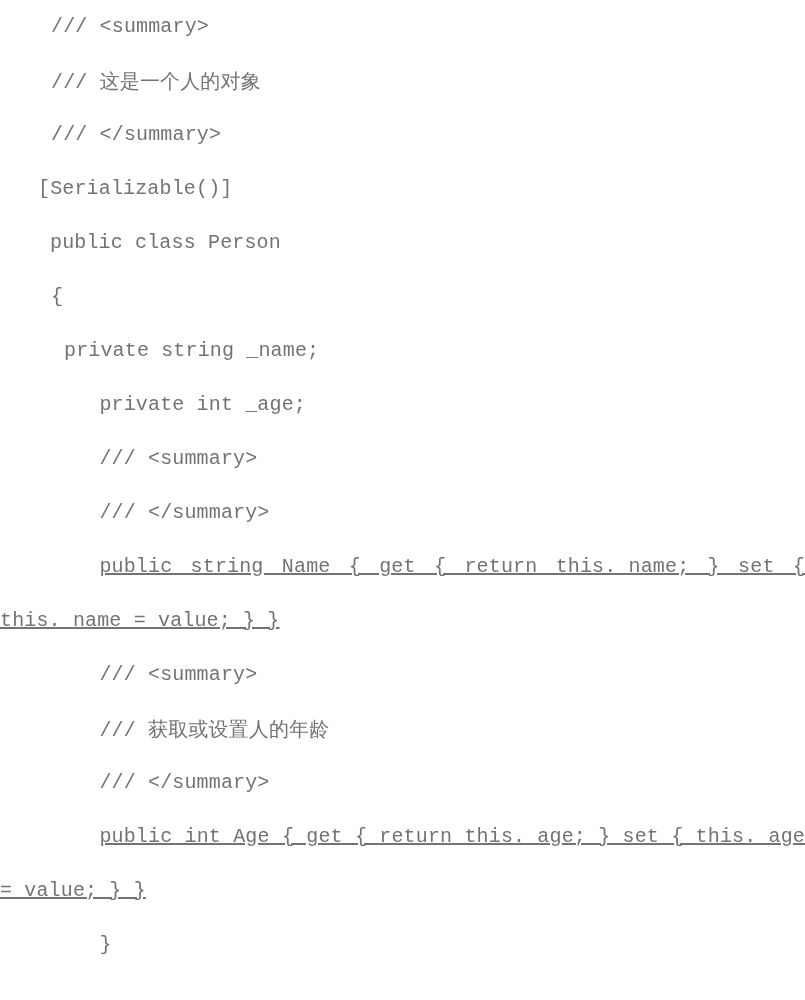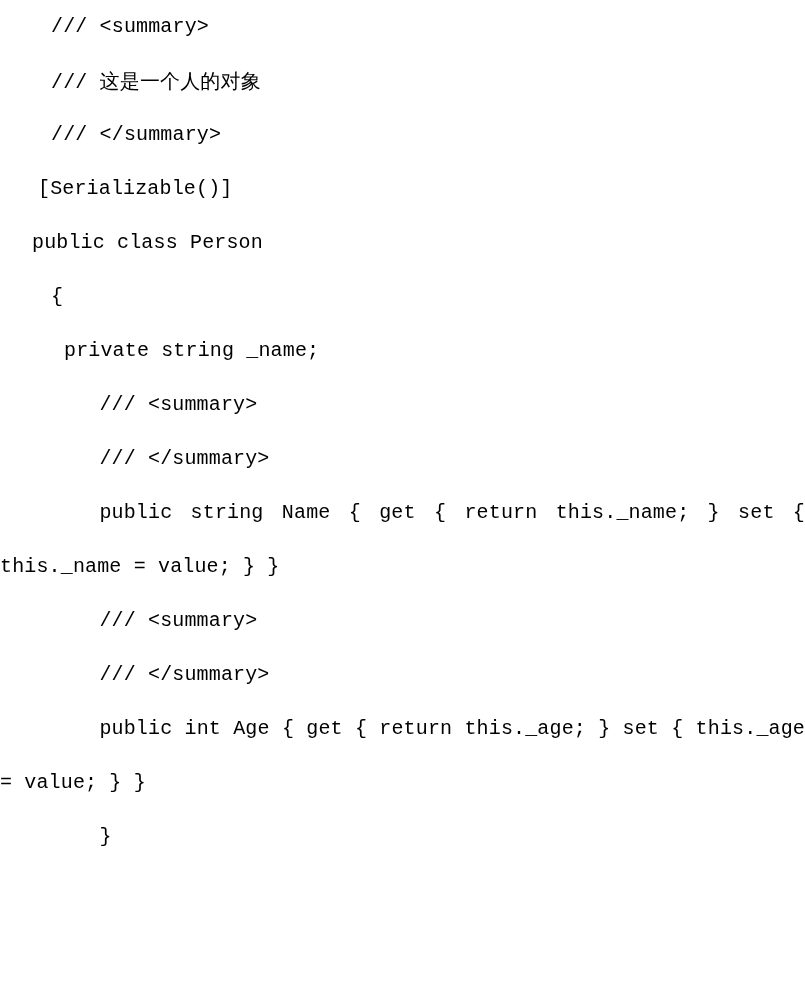--- a/index.html
+++ b/index.html
@@ -24,38 +24,39 @@
     box-sizing: border-box;
     padding: 0;
     background: #ffffff;
   }
 
   .code-line {
     font-family: "Liberation Mono", "DejaVu Sans Mono", monospace;
     font-size: 20px;
     line-height: 54px;
     height: 54px;
-    color: #000000;
+    color: #737373;
     white-space: pre;
     letter-spacing: 0.15px;
     padding-left: 51px;
     box-sizing: border-box;
     overflow: visible;
   }
 
   
   .code-line.wrap {
     white-space: normal;
     height: auto;
     min-height: 54px;
     text-align: justify;
     text-align-last: left;
     padding-left: 0;
     word-break: break-word;
     overflow-wrap: anywhere;
+    text-decoration: underline;
   }
   .code-line.wrap .lead {
     
     display: inline-block;
     width: 99px;
   }
 
   .cjk {
     font-family: Liberation Serif, serif;
     font-size: 20px;
@@ -63,24 +64,26 @@
 </style>
 </head>
 <body>
 
 <div id="doc">
   <div id="lines">
       <div class="code-line" style="padding-left: 51px;">/// &lt;summary&gt;</div>
       <div class="code-line" style="padding-left: 51px;">/// <span class="cjk">这是一个人的对象</span></div>
       <div class="code-line" style="padding-left: 51px;">/// &lt;/summary&gt;</div>
       <div class="code-line" style="padding-left: 38px;">[Serializable()]</div>
-      <div class="code-line" style="padding-left: 32px;">public class Person</div>
+      <div class="code-line" style="padding-left: 50px;">public class Person</div>
       <div class="code-line" style="padding-left: 51px;">{</div>
       <div class="code-line" style="padding-left: 64px;">private string _name;</div>
+      <div class="code-line" style="padding-left: 99.4px;">private int _age;</div>
       <div class="code-line" style="padding-left: 99.4px;">/// &lt;summary&gt;</div>
       <div class="code-line" style="padding-left: 99.4px;">/// &lt;/summary&gt;</div>
       <div class="code-line wrap"><span class="lead" style="width: 99.4px;"></span><span class="line-text">public string Name { get { return this._name; } set { this._name = value; } }</span></div>
       <div class="code-line" style="padding-left: 99.4px;">/// &lt;summary&gt;</div>
+      <div class="code-line" style="padding-left: 99.4px;">/// <span class="cjk">获取或设置人的年龄</span></div>
       <div class="code-line" style="padding-left: 99.4px;">/// &lt;/summary&gt;</div>
       <div class="code-line wrap"><span class="lead" style="width: 99.4px;"></span><span class="line-text">public int Age { get { return this._age; } set { this._age = value; } }</span></div>
       <div class="code-line" style="padding-left: 99.4px;">}</div>
     </div>
 </div>
 
 </body></html>

